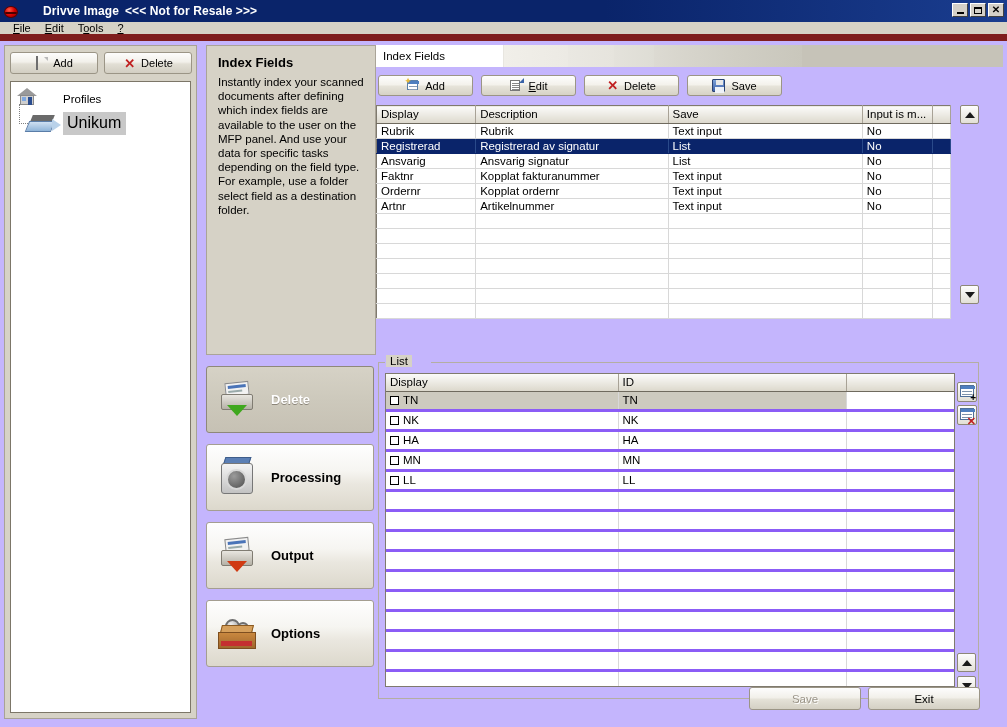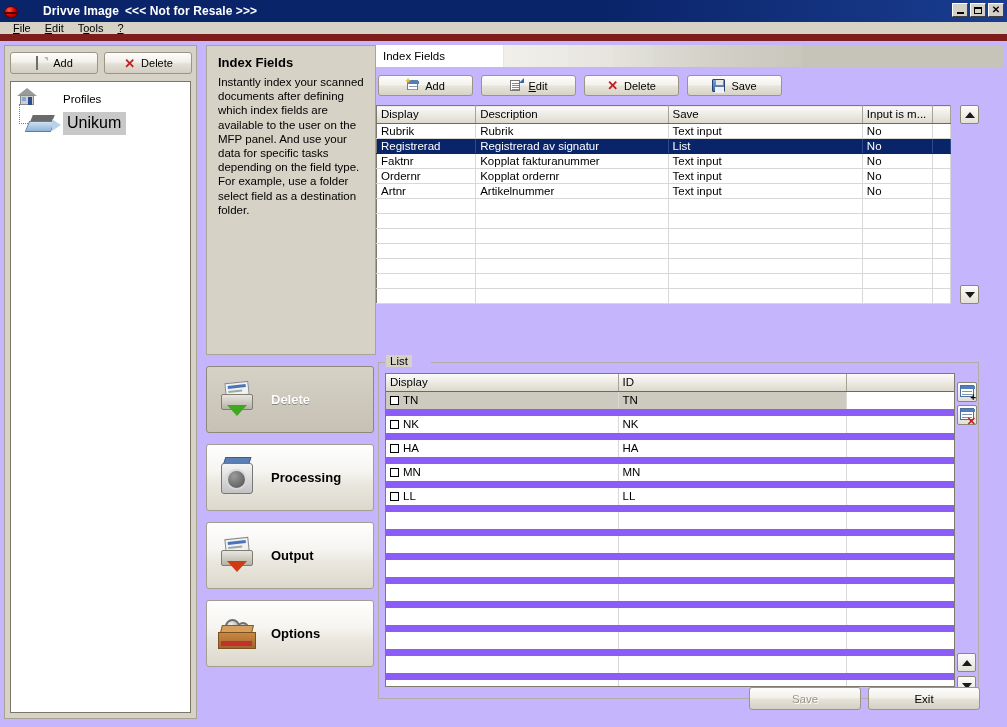--- a/index.html
+++ b/index.html
@@ -497,21 +497,21 @@
     border-right: 1px solid #a8a296;
     border-bottom: 1px solid #6f6a5e;
     font-weight: normal;
     font-size: 11.5px;
     text-align: left;
     padding: 2px 0 3px 4px;
     height: 16px;
   }
   .lgrid td {
     border-right: 1px solid #d8d8d8;
-    border-bottom: 7px solid #8b5cf6;
+    border-bottom: 3px solid #8b5cf6;
     font-size: 11.5px;
     padding: 0 0 0 4px;
     height: 17px;
     line-height: 17px;
     white-space: nowrap;
   }
   .lgrid tr.sel-gray td { background: #cdcabf; }
   .cb {
     display:inline-block;
     width:9px;height:9px;
@@ -738,20 +738,27 @@
             <td></td>
           </tr>
           <tr class="sel">
             <td>Registrerad</td>
             <td>Registrerad av signatur</td>
             <td>List</td>
             <td>No</td>
             <td></td>
           </tr>
           <tr>
+            <td>Ansvarig</td>
+            <td>Ansvarig signatur</td>
+            <td>List</td>
+            <td>No</td>
+            <td></td>
+          </tr>
+          <tr>
             <td>Faktnr</td>
             <td>Kopplat fakturanummer</td>
             <td>Text input</td>
             <td>No</td>
             <td></td>
           </tr>
           <tr>
             <td>Ordernr</td>
             <td>Kopplat ordernr</td>
             <td>Text input</td>

